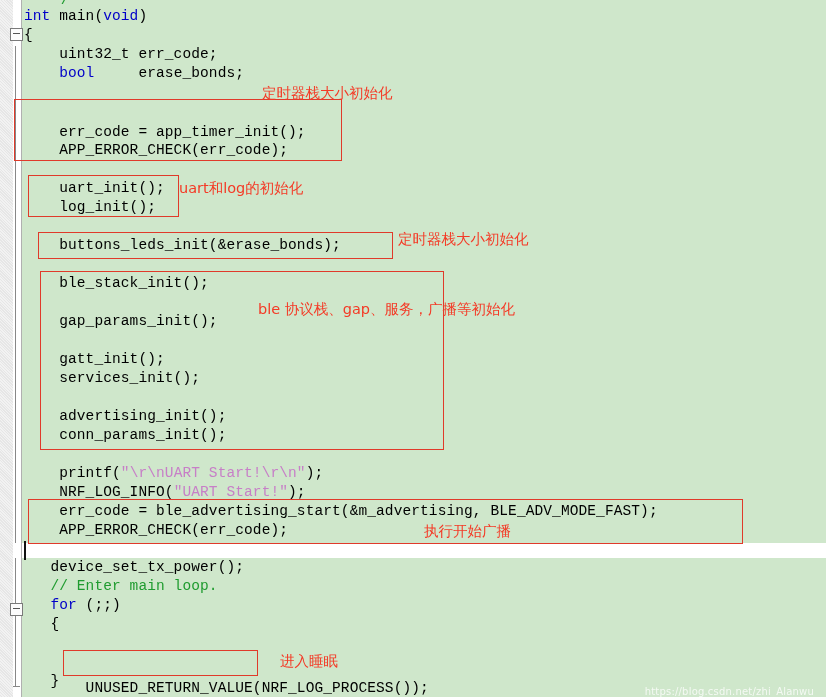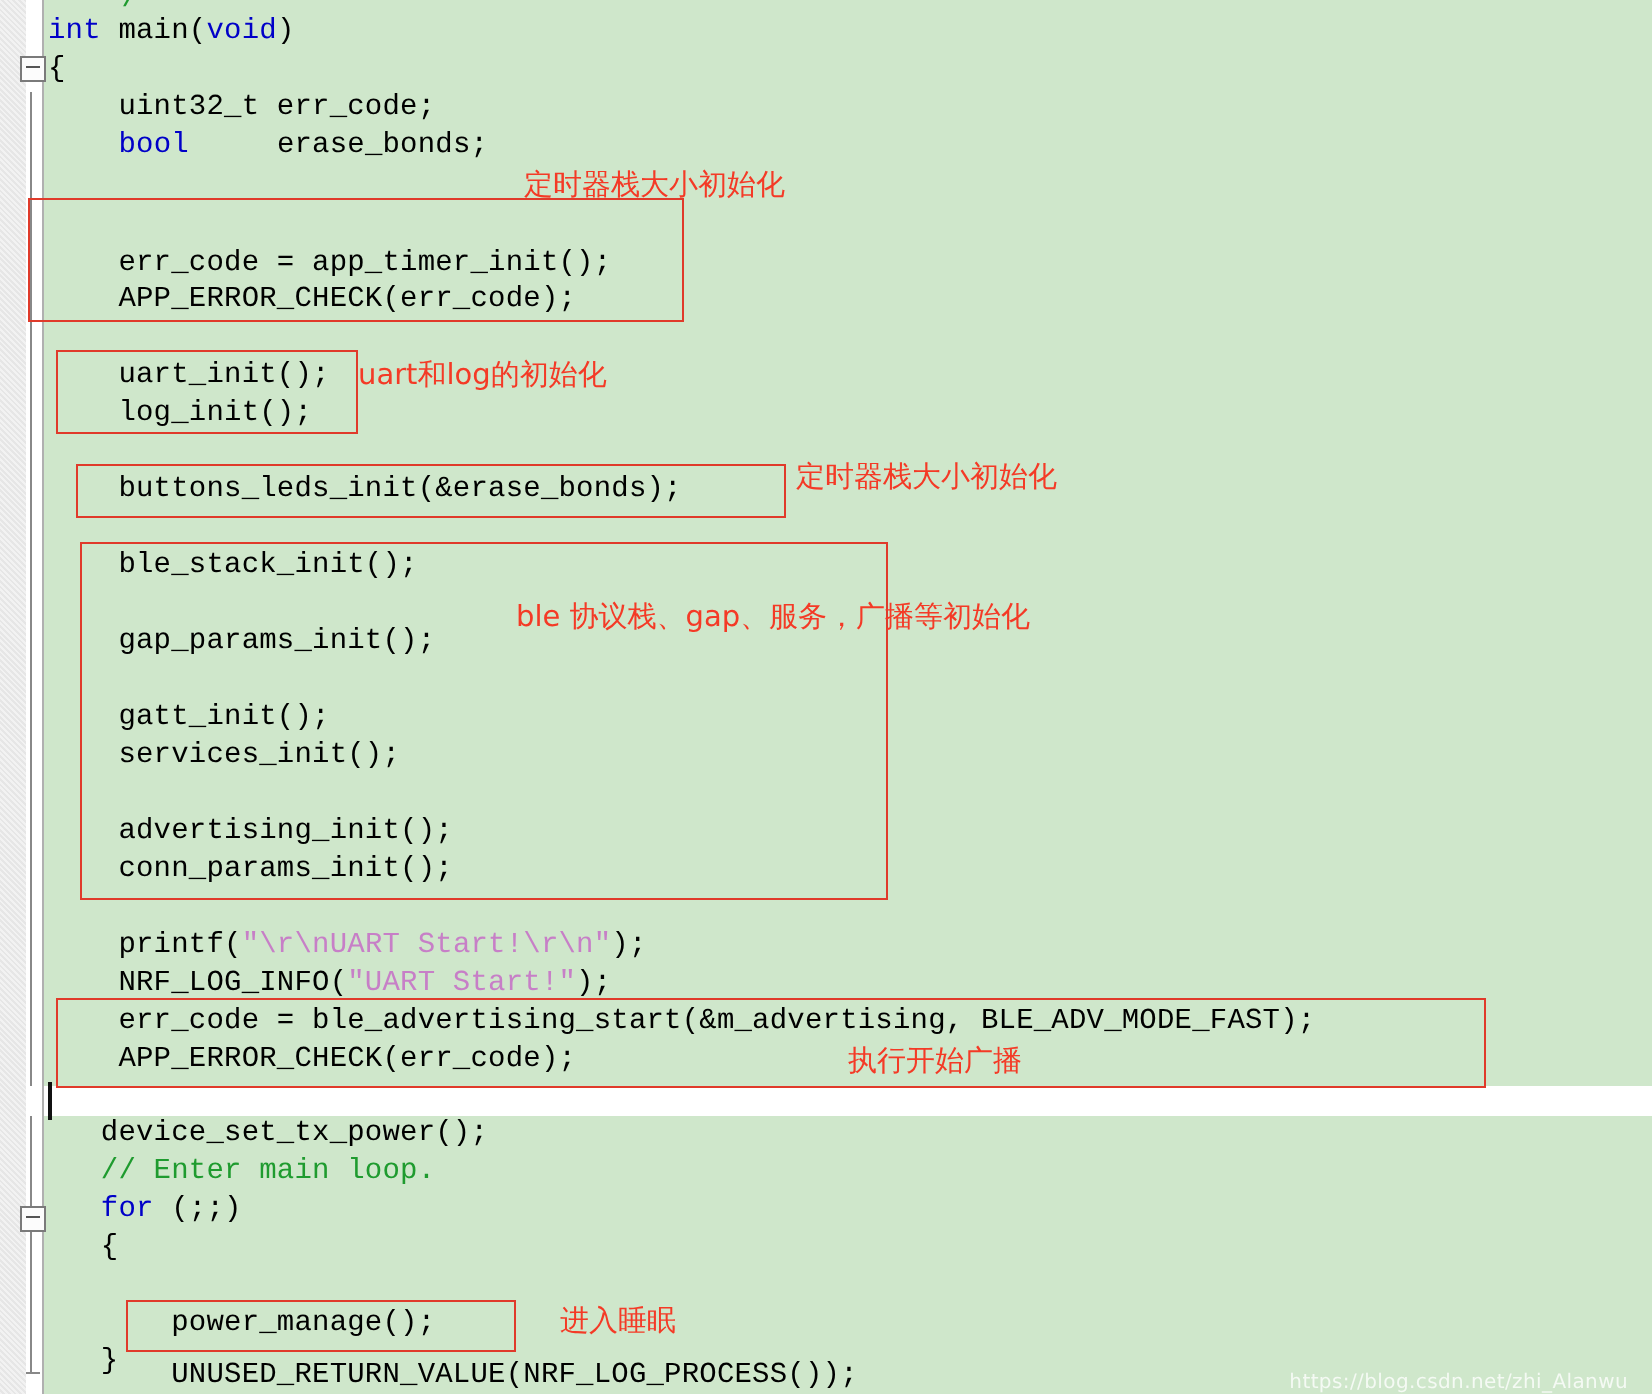--- a/index.html
+++ b/index.html
@@ -197,21 +197,20 @@
   <div class="line" style="left:24px; top:483px;"><span>    NRF_LOG_INFO(</span><span class="str">"UART Start!"</span><span>);</span></div>
 
   <div class="line" style="left:24px; top:502px;">    err_code = ble_advertising_start(&amp;m_advertising, BLE_ADV_MODE_FAST);</div>
   <div class="line" style="left:24px; top:521px;">    APP_ERROR_CHECK(err_code);</div>
 
   <div class="line" style="left:24px; top:558px;">   device_set_tx_power();</div>
   <div class="line cm" style="left:24px; top:577px;">   // Enter main loop.</div>
   <div class="line" style="left:24px; top:596px;"><span class="kw">   for</span><span> (;;)</span></div>
   <div class="line" style="left:24px; top:615px;">   {</div>
   <div class="line" style="left:24px; top:634px;margin-top:45px;">       UNUSED_RETURN_VALUE(NRF_LOG_PROCESS());</div>
-  <div class="line" style="left:24px; top:653px;">       power_manage();</div>
   <div class="line" style="left:24px; top:672px;">   }</div>
 
   <div class="rbox" style="left:14px;  top:99px;  width:328px; height:62px;"></div>
   <div class="rbox" style="left:28px;  top:175px; width:151px; height:42px;"></div>
   <div class="rbox" style="left:38px;  top:232px; width:355px; height:27px;"></div>
   <div class="rbox" style="left:40px;  top:271px; width:404px; height:179px;"></div>
   <div class="rbox" style="left:28px;  top:499px; width:715px; height:45px;"></div>
   <div class="rbox" style="left:63px;  top:650px; width:195px; height:26px;"></div>
 
   <div class="note" style="left:262px; top:85px;">定时器栈大小初始化</div>

